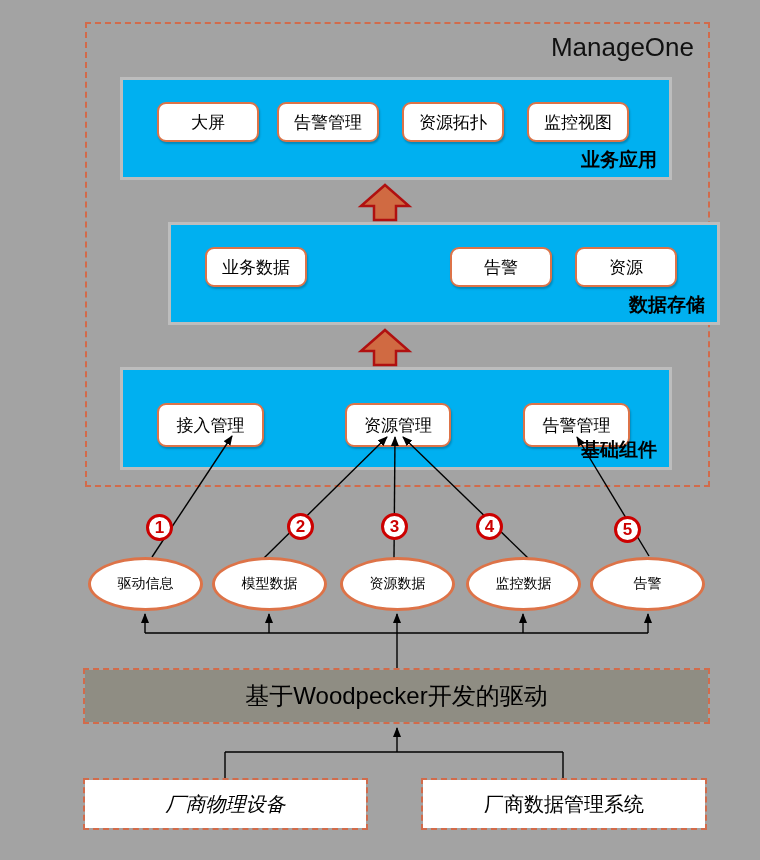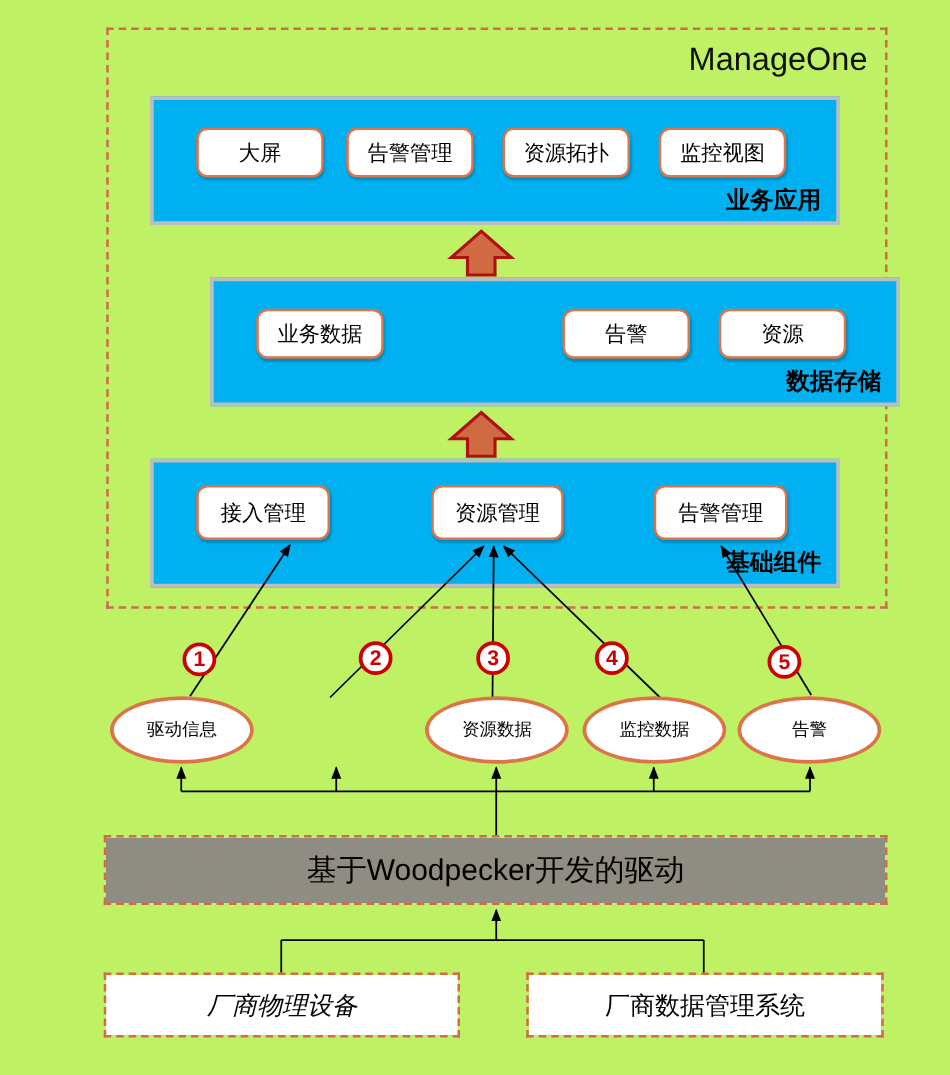--- a/index.html
+++ b/index.html
@@ -1,18 +1,18 @@
 <!DOCTYPE html>
 <html><head>
 <meta charset="utf-8">
 <style>
   html,body{margin:0;padding:0;background:#ffffff;}
   *{box-sizing:border-box;}
   .stage{
-    position:relative;width:760px;height:860px;background:#bef264;overflow:hidden;
+    position:relative;width:760px;height:860px;background:#a3a3a3;overflow:hidden;
     font-family:"Liberation Sans","DejaVu Sans",sans-serif;color:#000;
   }
   
   .outer{
     position:absolute;left:85px;top:22px;width:625px;height:465px;
     border:2px dashed #D26B4B;background:transparent;
   }
   .mo-title{
     position:absolute;top:8px;right:14px;font-size:26px;color:#111;letter-spacing:0;
   }
@@ -26,21 +26,21 @@
     position:absolute;right:12px;bottom:4px;font-weight:bold;font-size:19px;color:#000;
   }
   
   .wbox{
     position:absolute;height:40px;background:#ffffff;border:2px solid #DD7348;
     border-radius:9px;display:flex;align-items:center;justify-content:center;
     font-size:17px;color:#000;box-shadow:1px 2px 2px rgba(0,0,0,0.22);
     white-space:nowrap;
   }
   .r1{top:22px;width:102px;}
-  .r3{top:18px;height:44px;}
+  .r3{top:33px;height:44px;}
   
   .ell{
     position:absolute;width:115px;height:54px;border:3px solid #DD7348;border-radius:50%;
     background:#fff;display:flex;align-items:center;justify-content:center;
     font-size:14px;color:#000;z-index:6;white-space:nowrap;
   }
   
   .stepc{
     position:absolute;width:27px;height:27px;border:3px solid #CC0000;border-radius:50%;
     background:#fff;color:#CC0000;font-weight:bold;font-size:17px;
@@ -127,20 +127,21 @@
     <line x1="397" y1="752" x2="397" y2="728" stroke="#000" stroke-width="1.4" marker-end="url(#ah)"></line>
   </svg>
 
   <div class="stepc" style="left:146px;top:514px">1</div>
   <div class="stepc" style="left:287px;top:513px">2</div>
   <div class="stepc" style="left:381px;top:513px">3</div>
   <div class="stepc" style="left:476px;top:513px">4</div>
   <div class="stepc" style="left:614px;top:516px">5</div>
 
   <div class="ell" style="left:88px;top:557px">驱动信息</div>
+  <div class="ell" style="left:212px;top:557px">模型数据</div>
   <div class="ell" style="left:340px;top:557px">资源数据</div>
   <div class="ell" style="left:466px;top:557px">监控数据</div>
   <div class="ell" style="left:590px;top:557px">告警</div>
 
   <div class="driver">基于Woodpecker开发的驱动</div>
 
   <div class="source src1">厂商物理设备</div>
   <div class="source src2">厂商数据管理系统</div>
 
 </div>

